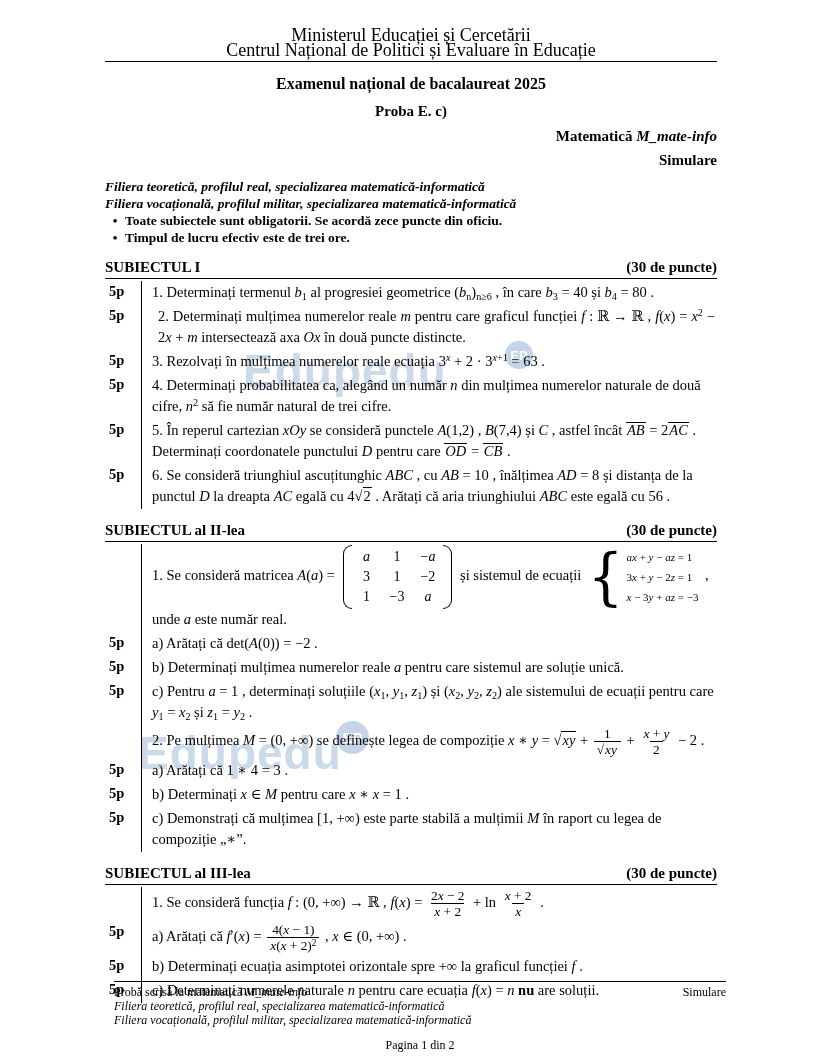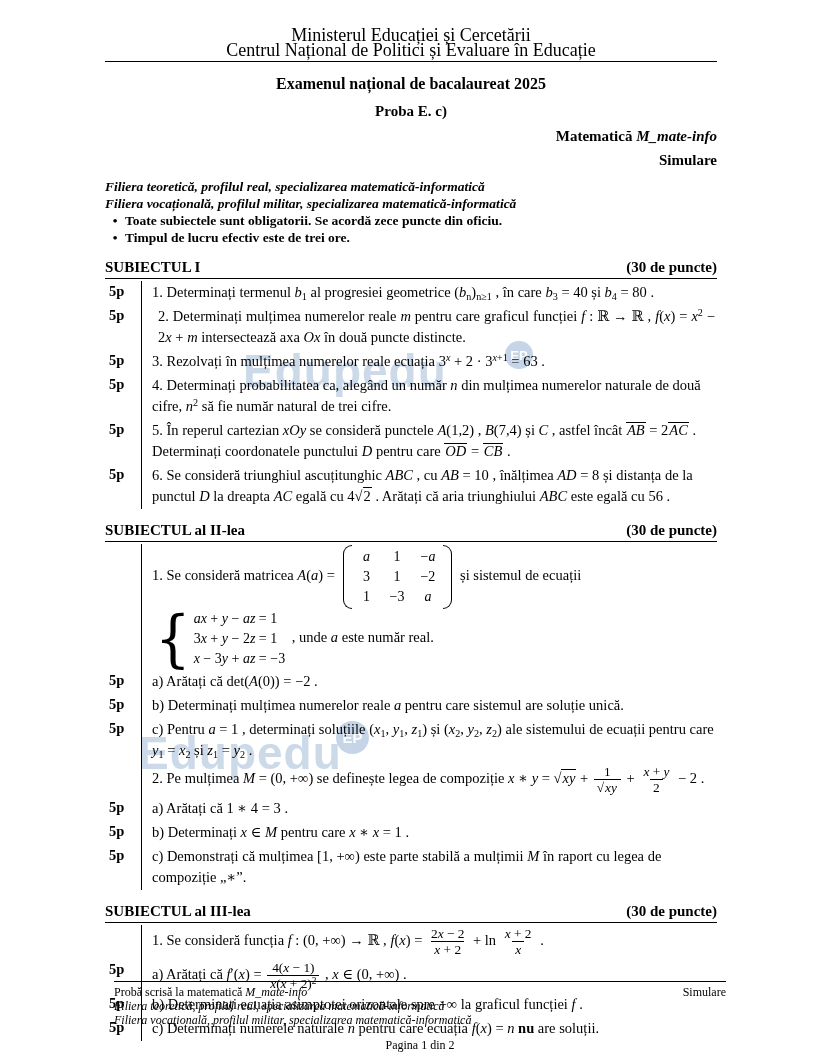--- a/index.html
+++ b/index.html
@@ -35,21 +35,21 @@
   .matrix{display:inline-flex;align-items:stretch;vertical-align:middle;margin:0 4px;}
   .mgrid{display:grid;grid-template-columns:repeat(3,auto);column-gap:16px;row-gap:2px;
          padding:3px 8px;text-align:center;font-size:14px;line-height:18px;}
   .mcell{min-width:14px;}
   .paren{width:8px;}
   .paren.l{border-left:1px solid #000;border-top:1px solid #000;border-bottom:1px solid #000;border-radius:9px 0 0 9px;}
   .paren.r{border-right:1px solid #000;border-top:1px solid #000;border-bottom:1px solid #000;border-radius:0 9px 9px 0;}
   .cases{display:inline-flex;align-items:center;vertical-align:middle;margin:0 3px;}
   .cbrace{font-size:56px;font-weight:400;line-height:56px;transform:scaleY(1.1);margin-right:3px;
           font-family:"DejaVu Serif",serif;}
-  .crows{display:inline-flex;flex-direction:column;row-gap:1px;font-size:14px;line-height:19px;text-align:left;}
+  .crows{display:inline-flex;flex-direction:column;row-gap:1px;font-size:11px;line-height:19px;text-align:left;}
   .footer{position:absolute;left:114px;top:981px;width:612px;z-index:1;font-size:12px;line-height:14px;}
   .f-line1{display:flex;justify-content:space-between;margin-top:3px;}
   .f-it{font-style:italic;}
   .f-page{text-align:center;margin-top:11px;}
   .wm-text{position:absolute;z-index:0;font-family:"Liberation Sans","DejaVu Sans",sans-serif;
            font-weight:bold;font-size:46px;letter-spacing:1px;color:rgba(139,170,206,0.45);}
   .wm-badge{position:absolute;z-index:0;border-radius:50%;background:rgba(139,170,206,0.5);
             color:rgba(255,255,255,0.95);display:flex;align-items:center;justify-content:center;
             font-family:"Liberation Sans","DejaVu Sans",sans-serif;font-weight:bold;}
   .wm1t{left:243px;top:344px;}
@@ -89,21 +89,21 @@
         <span>Timpul de lucru efectiv este de trei ore.</span>
       </div>
 
     <div class="sub-head">
       <span>SUBIECTUL I</span>
       <span>(30 de puncte)</span>
     </div>
     <div class="hrule sub-rule"></div>
     <div class="q-table">
       <div class="pts">5p</div>
-      <div class="qc">1. Determinați termenul <i>b</i><sub>1</sub> al progresiei geometrice (<i>b</i><sub>n</sub>)<sub>n≥1</sub> , în care <i>b</i><sub>3</sub> = 40 și <i>b</i><sub>4</sub> = 80 .</div>
+      <div class="qc">1. Determinați termenul <i>b</i><sub>1</sub> al progresiei geometrice (<i>b</i><sub>n</sub>)<sub>n≥6</sub> , în care <i>b</i><sub>3</sub> = 40 și <i>b</i><sub>4</sub> = 80 .</div>
       <div class="pts">5p</div>
       <div class="qc just">2. Determinați mulțimea numerelor reale <i>m</i> pentru care graficul funcției <i>f</i> : ℝ → ℝ , <i>f</i>(<i>x</i>) = <i>x</i><sup>2</sup> − 2<i>x</i> + <i>m</i> intersectează axa <i>Ox</i> în două puncte distincte.</div>
       <div class="pts">5p</div>
       <div class="qc">3. Rezolvați în mulțimea numerelor reale ecuația 3<sup><i>x</i></sup> + 2 · 3<sup><i>x</i>+1</sup> = 63 .</div>
       <div class="pts">5p</div>
       <div class="qc">4. Determinați probabilitatea ca, alegând un număr <i>n</i> din mulțimea numerelor naturale de două cifre, <i>n</i><sup>2</sup> să fie număr natural de trei cifre.</div>
       <div class="pts">5p</div>
       <div class="qc">5. În reperul cartezian <i>xOy</i> se consideră punctele <i>A</i>(1,2) , <i>B</i>(7,4) și <i>C</i> , astfel încât <span class="vec"><i>AB</i></span> = 2<span class="vec"><i>AC</i></span> . Determinați coordonatele punctului <i>D</i> pentru care <span class="vec"><i>OD</i></span> = <span class="vec"><i>CB</i></span> .</div>
       <div class="pts">5p</div>
       <div class="qc">6. Se consideră triunghiul ascuțitunghic <i>ABC</i> , cu <i>AB</i> = 10 , înălțimea <i>AD</i> = 8 și distanța de la punctul <i>D</i> la dreapta <i>AC</i> egală cu 4<span class="sqrt">√<span class="sqrt-bar">2</span></span> . Arătați că aria triunghiului <i>ABC</i> este egală cu 56 .</div>

